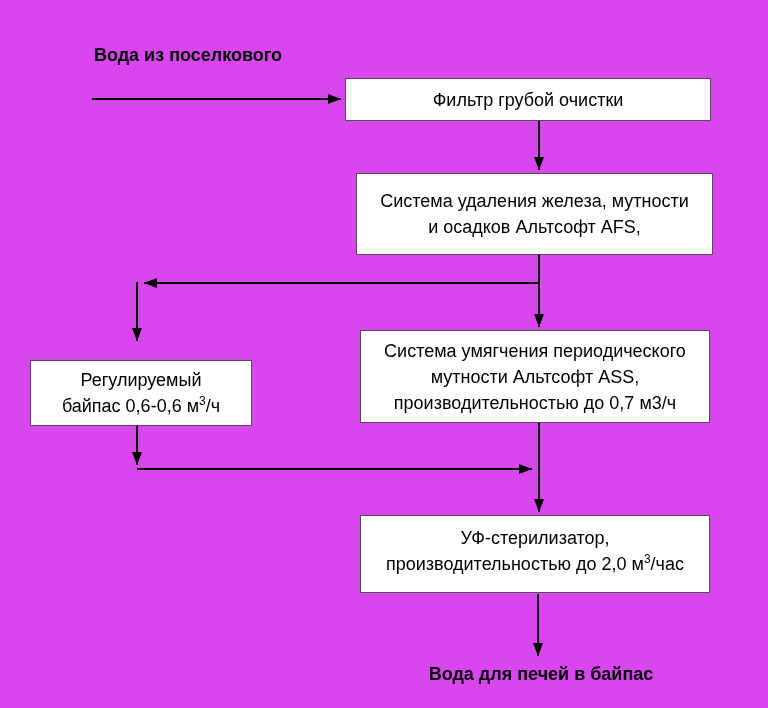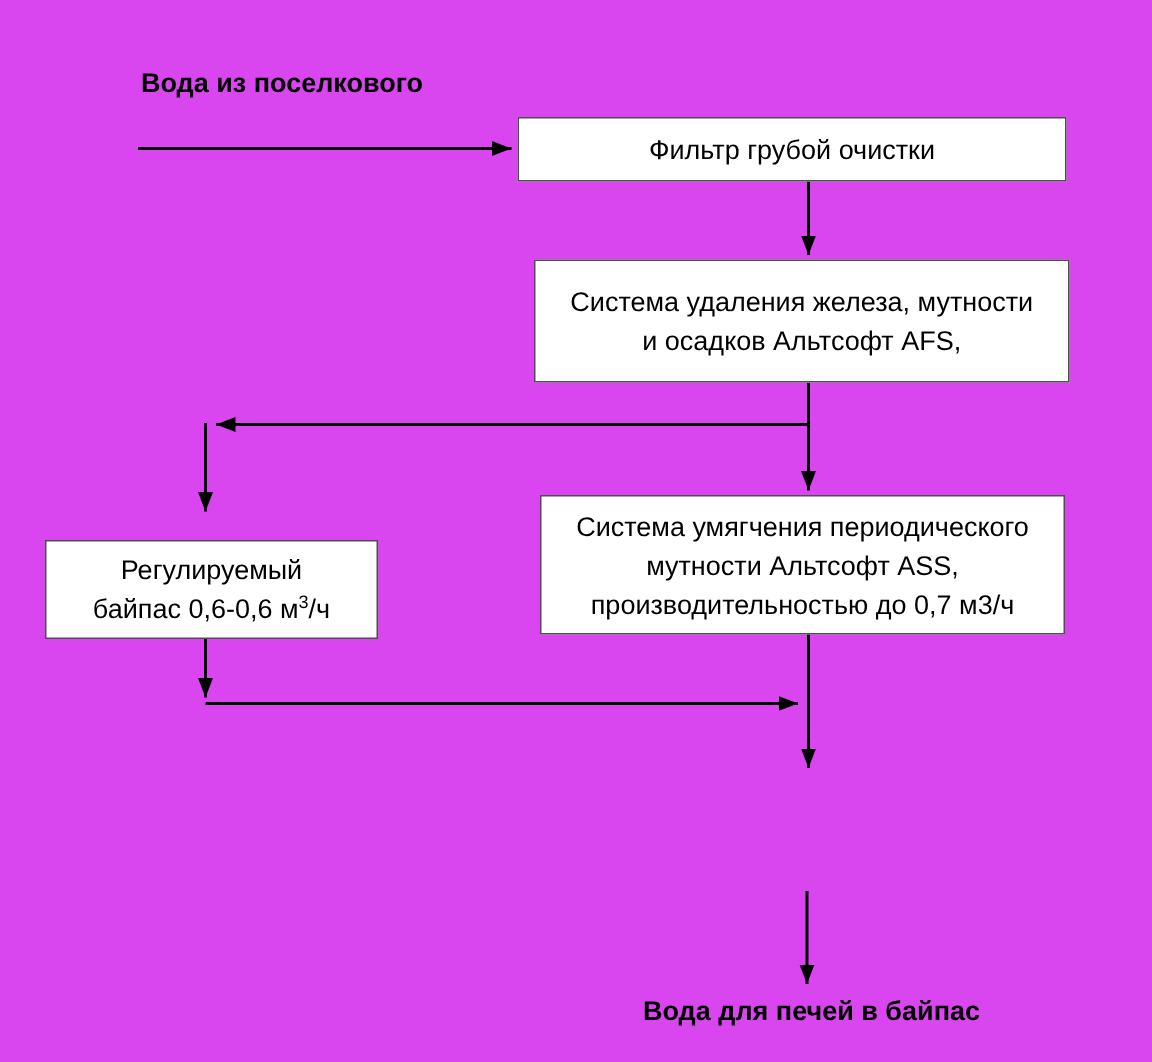--- a/index.html
+++ b/index.html
@@ -104,16 +104,20 @@
     <div class="line">Регулируемый</div>
     <div class="line"><span>байпас 0,6-0,6 м</span><sup>3</sup><span>/ч</span></div>
   </div>
 
   <div class="box box-softener">
     <div class="line">Система умягчения периодического</div>
     <div class="line">мутности Альтсофт ASS,</div>
     <div class="line">производительностью до 0,7 м3/ч</div>
   </div>
 
+  <div class="box box-uv">
+    <div class="line">УФ-стерилизатор,</div>
+    <div class="line"><span>производительностью до 2,0 м</span><sup>3</sup><span>/час</span></div>
+  </div>
 
   <div class="flow-label label-output">Вода для печей в байпас</div>
 
 </div>
 
 </body></html>

